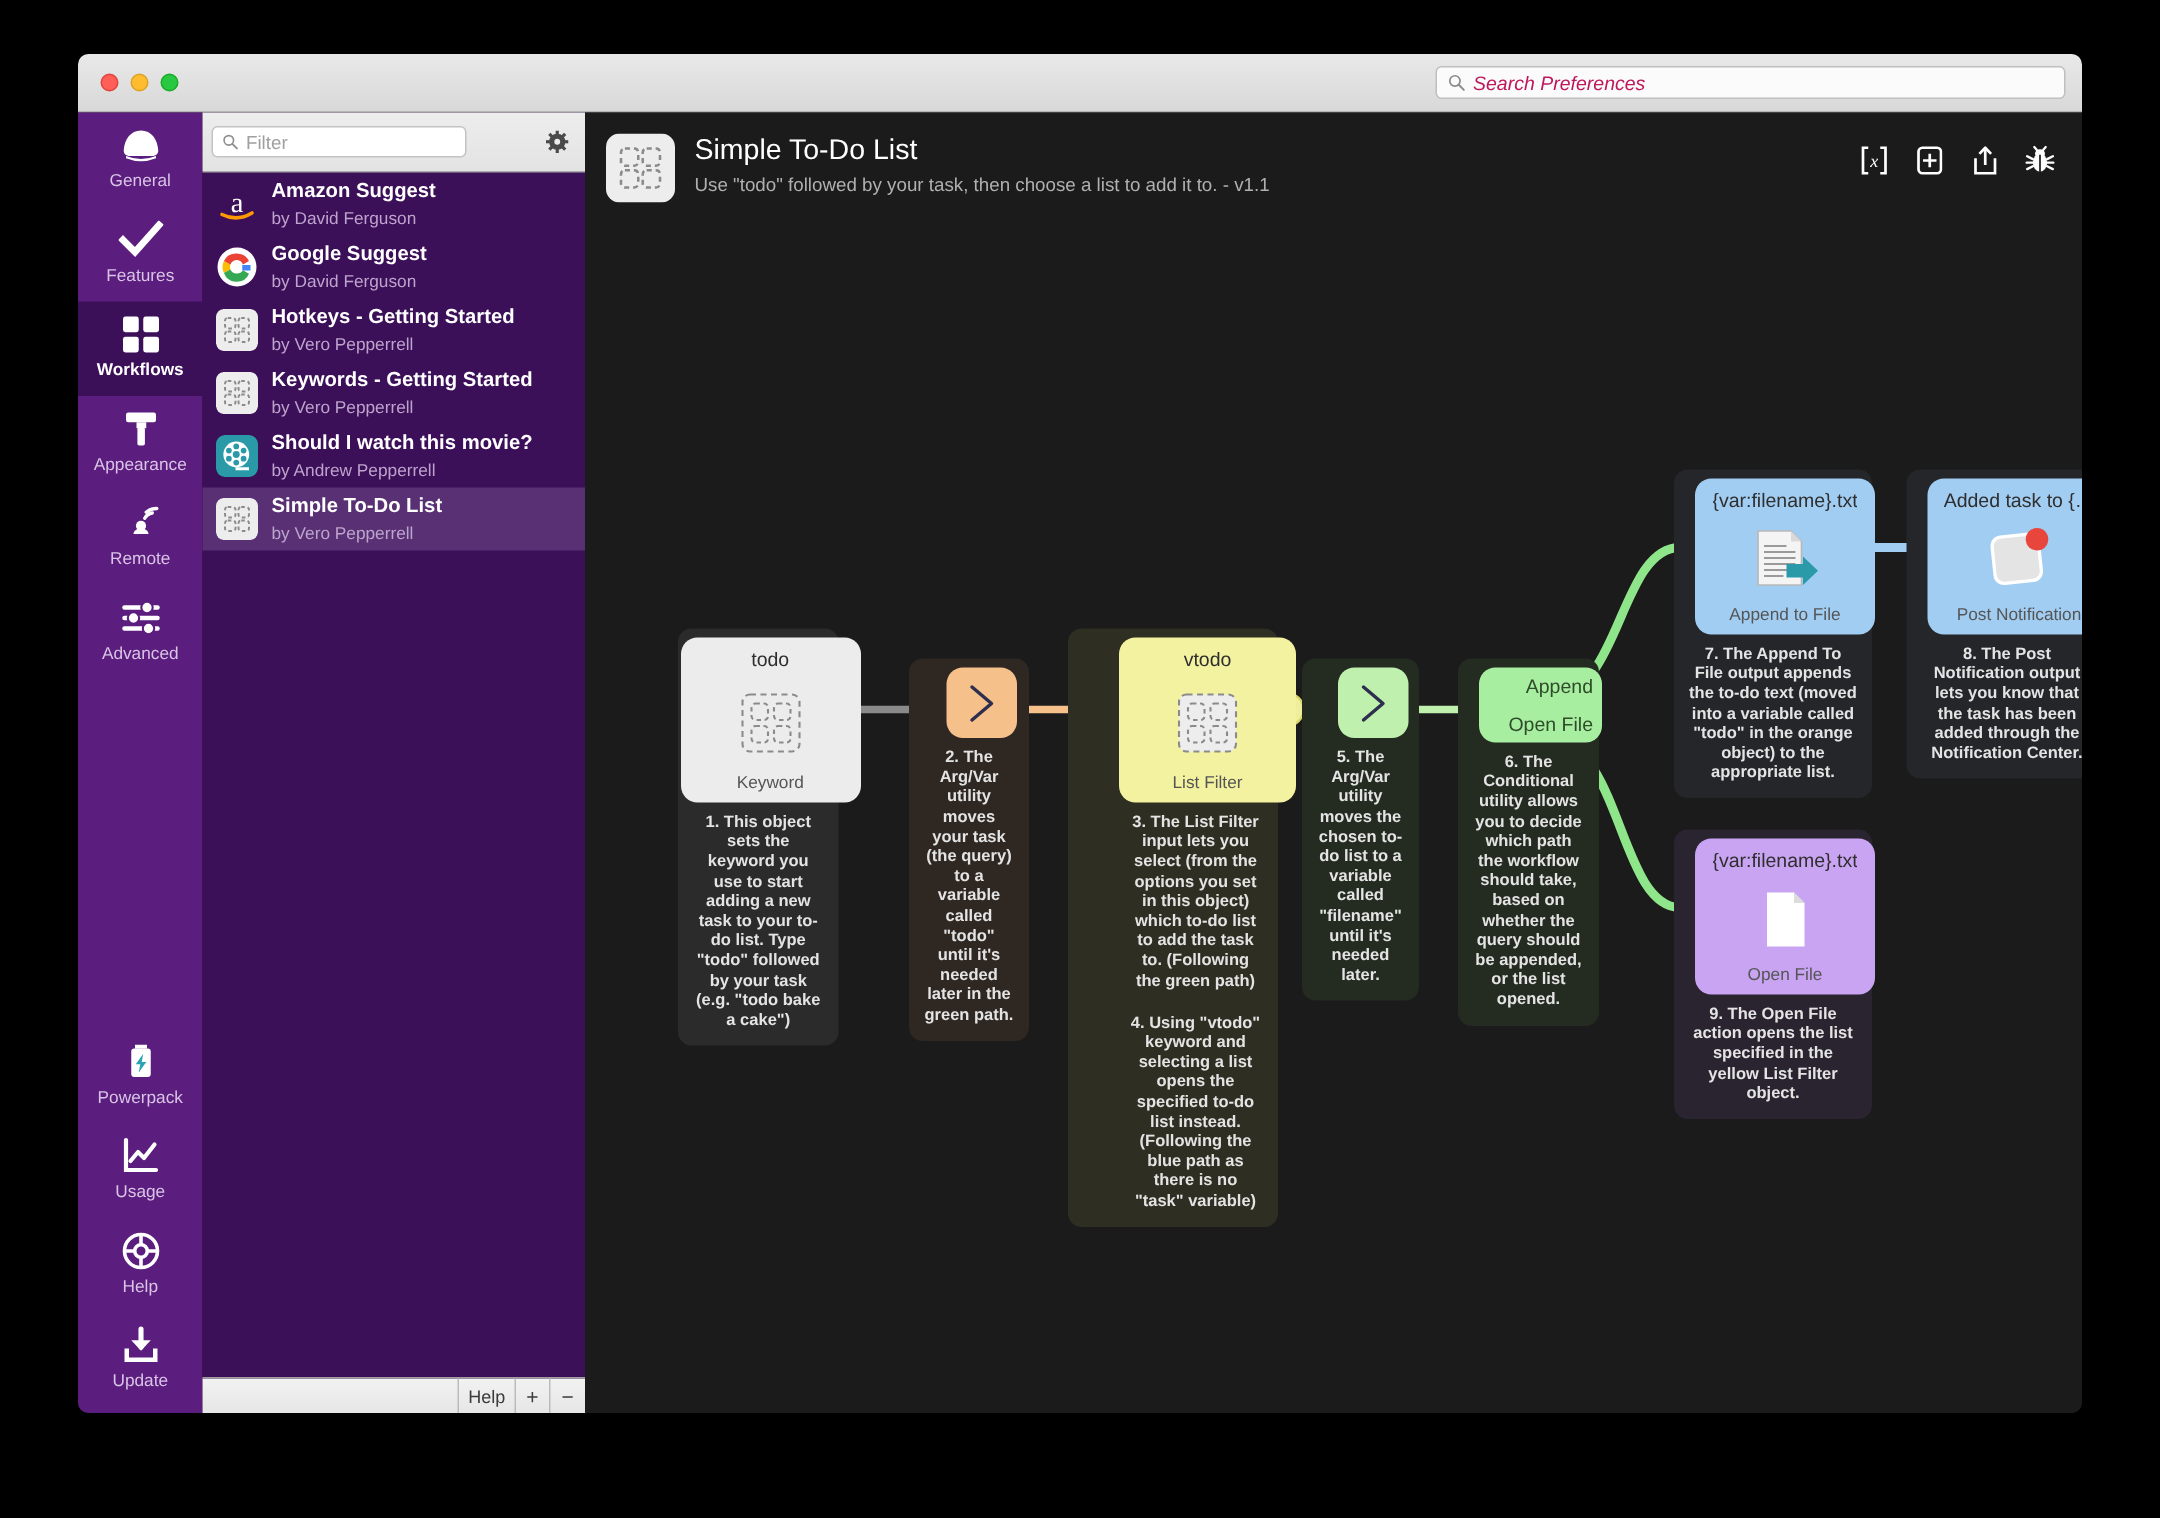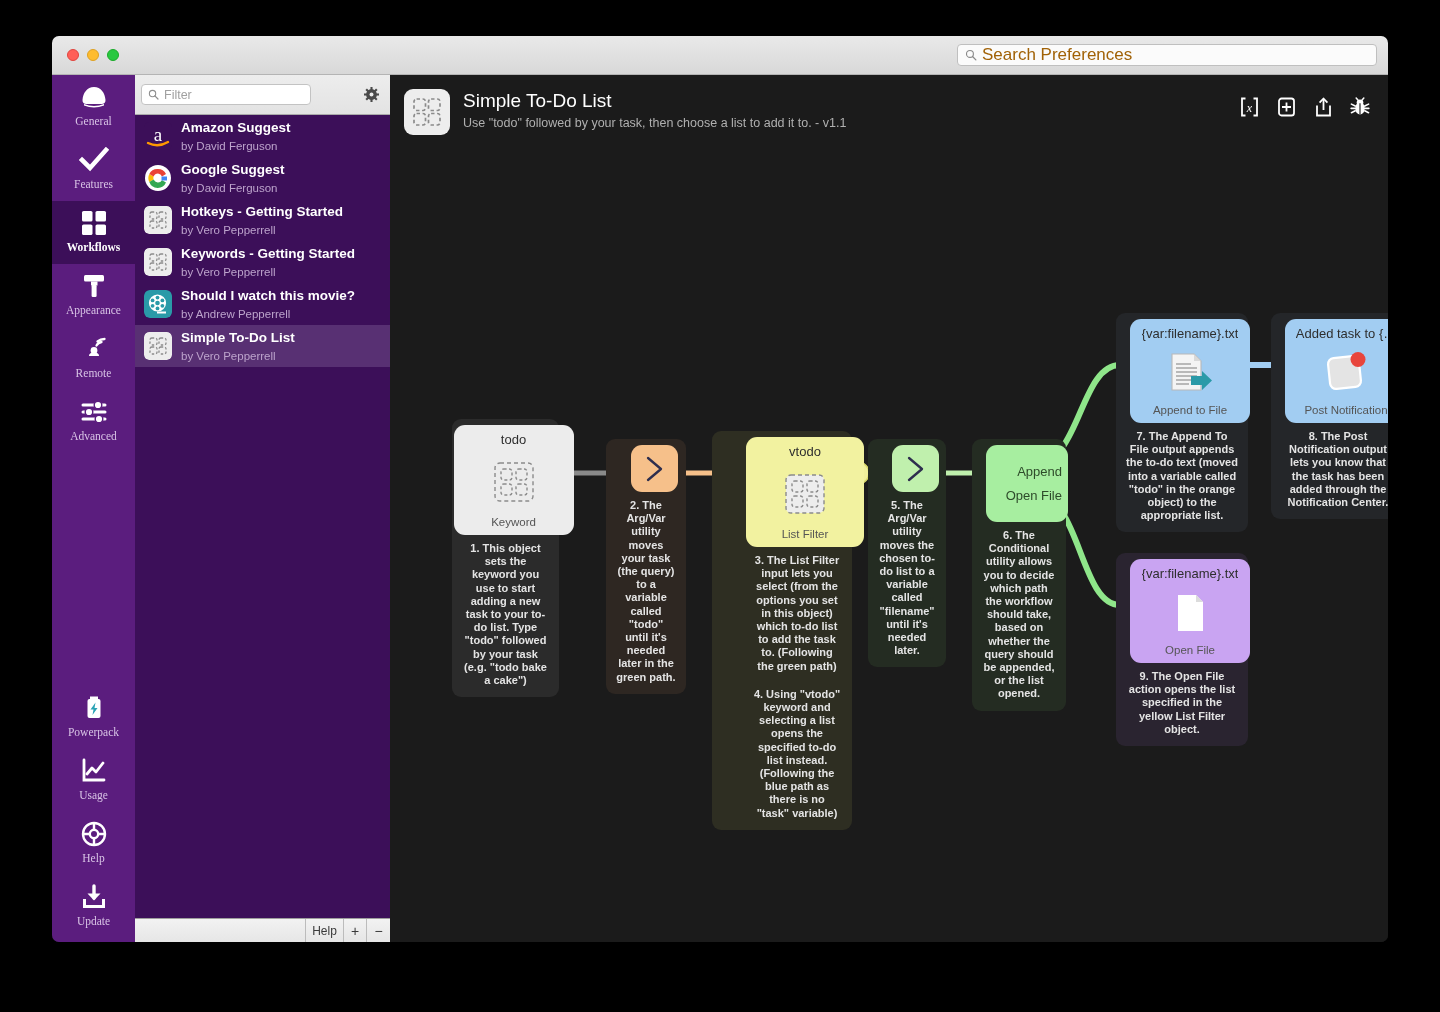--- a/index.html
+++ b/index.html
@@ -30,34 +30,34 @@
   .tl-yellow { left: 35px; background: #febc2e; border: .5px solid #dea123; }
   .tl-green  { left: 55px; background: #28c840; border: .5px solid #1aab29; }
 
   #search-prefs {
     position: absolute; right: 11px; top: 8px;
     width: 420px; height: 22px;
     background: #fbfbfb; border: 1px solid #bfbfbf; border-radius: 4px;
     display: flex; align-items: center; padding: 0 7px;
   }
   #search-prefs .mag { width: 12px; height: 12px; flex: 0 0 auto; margin-right: 5px; }
-  #search-prefs .ph { font-size: 17px; color: #a16207; }
+  #search-prefs .ph { font-size: 13px; color: #be185d; font-style: italic; }
 
   
   #rail {
     position: absolute; left: 0; top: 39px; width: 83px; height: 867px;
     background: #5b1d7e;
   }
   .rail-item {
     width: 83px; height: 63px; padding-top: 7px;
     display: flex; flex-direction: column; align-items: center; justify-content: flex-start;
     color: #d9c4e6; font-size: 11.5px;
   }
   .rail-item .ri-ic { height: 30px; display: flex; align-items: center; justify-content: center; }
-  .rail-item .ri-lb { margin-top: 3px; line-height: 13px; font-family: Liberation Serif, serif; }
+  .rail-item .ri-lb { margin-top: 3px; line-height: 13px; }
   .rail-item.sel { background: #3c0f59; color: #fff; }
   .rail-item.sel .ri-lb { color: #fff; font-weight: bold; }
   #rail-bottom { position: absolute; left: 0; bottom: 4px; width: 83px; }
 
   
   #listcol {
     position: absolute; left: 83px; top: 39px; width: 255px; height: 867px;
     background: #3c0f59;
   }
   #filterbar {
@@ -516,21 +516,21 @@
         <div class="node nd-orange" style="width:47px; height:47px; padding:0;">
           <span class="n-ic">
             <svg class="chev" viewBox="0 0 34 34">
               <path d="M11 6 L24 17 L11 28" fill="none" stroke="#2e2e4e" stroke-width="2.3" stroke-linecap="round" stroke-linejoin="round"></path>
             </svg>
           </span>
         </div>
         <div class="note">2. The Arg/Var utility moves your task (the query) to a variable called "todo" until it's needed later in the green path.</div>
       </div>
 
-      <div class="group grp-yellow" style="left:322px; top:356px; width:140px;padding-left:36px;">
+      <div class="group grp-yellow" style="left:322px; top:344px; width:140px;padding-left:36px;">
         <div class="node nd-yellow" style="width:118px; height:110px;">
           <div class="n-top">vtodo</div>
           <div class="n-ic">
             <svg class="dashgrid" viewBox="0 0 46 46">
               <rect x="4" y="4" width="38" height="38" rx="5" fill="#ededed" stroke="#8b8b8b" stroke-width="1.4" stroke-dasharray="4 3"></rect>
               <rect x="10" y="10" width="11" height="11" rx="2.6" fill="none" stroke="#8b8b8b" stroke-width="1.4" stroke-dasharray="3 2.4"></rect>
               <rect x="25" y="10" width="11" height="11" rx="2.6" fill="none" stroke="#8b8b8b" stroke-width="1.4" stroke-dasharray="3 2.4"></rect>
               <rect x="10" y="25" width="11" height="11" rx="2.6" fill="none" stroke="#8b8b8b" stroke-width="1.4" stroke-dasharray="3 2.4"></rect>
               <rect x="25" y="25" width="11" height="11" rx="2.6" fill="none" stroke="#8b8b8b" stroke-width="1.4" stroke-dasharray="3 2.4"></rect>
             </svg>
@@ -546,21 +546,21 @@
           <span class="n-ic">
             <svg class="chev" viewBox="0 0 34 34">
               <path d="M11 6 L24 17 L11 28" fill="none" stroke="#2e2e4e" stroke-width="2.3" stroke-linecap="round" stroke-linejoin="round"></path>
             </svg>
           </span>
         </div>
         <div class="note">5. The Arg/Var utility moves the chosen to-do list to a variable called "filename" until it's needed later.</div>
       </div>
 
       <div class="group grp-green" style="left:582px; top:364px; width:94px;">
-        <div class="node nd-green" style="width:82px; height:77px; justify-content:center; gap:9px; padding:5px 2px;">
+        <div class="node nd-green" style="width:82px; height:50px; gap:9px; padding:5px 2px;">
           <div class="cond-lbl">Append</div>
           <div class="cond-lbl">Open File</div>
         </div>
         <div class="note">6. The Conditional utility allows you to decide which path the workflow should take, based on whether the query should be appended, or the list opened.</div>
       </div>
 
       <div class="group grp-blue" style="left:726px; top:238px; width:132px;">
         <div class="node nd-blue" style="width:120px; height:104px;">
           <div class="n-top">{var:filename}.txt</div>
           <div class="n-ic">

